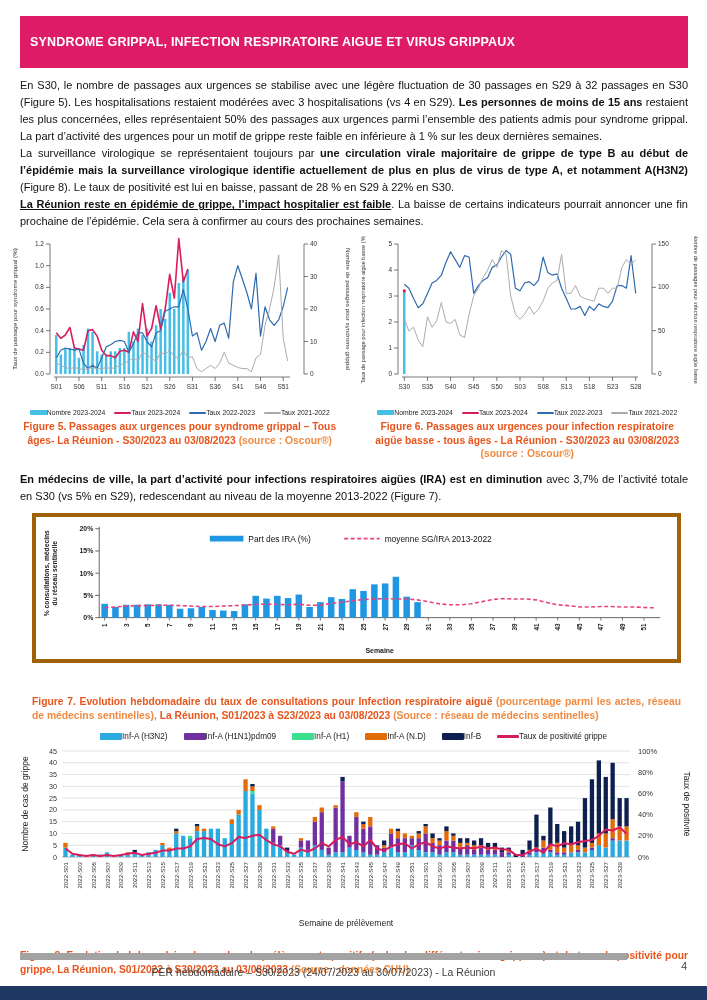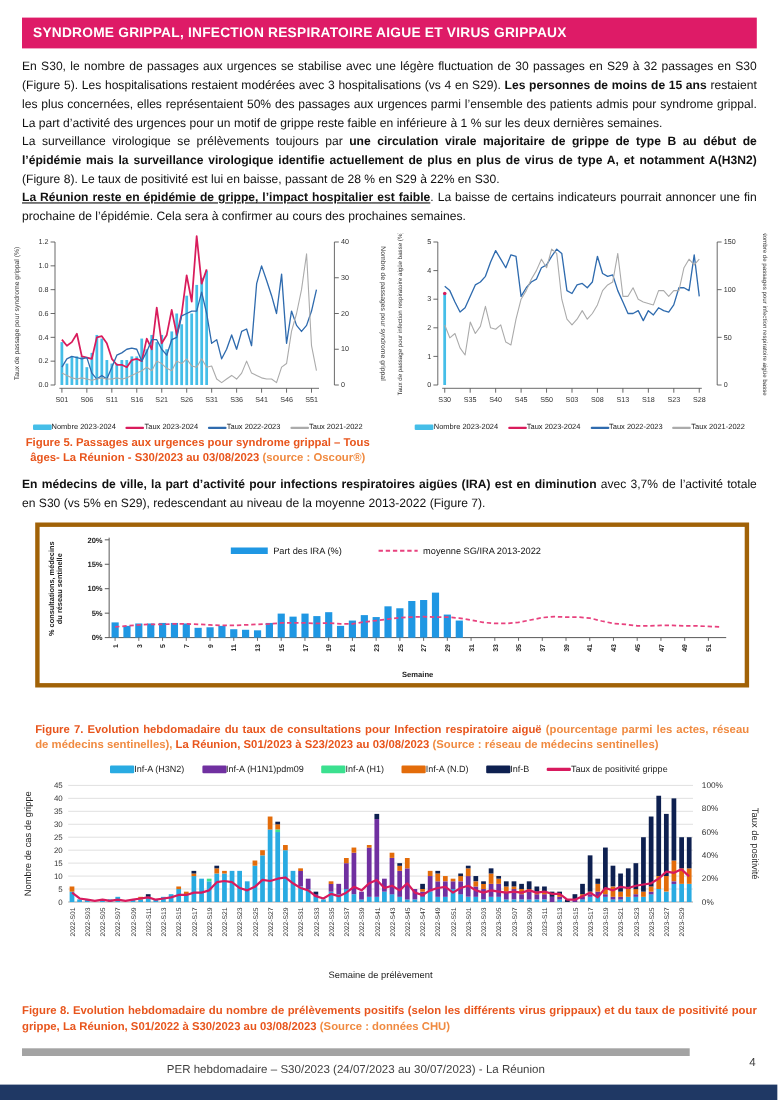--- a/index.html
+++ b/index.html
@@ -1,19 +1,19 @@
 <!DOCTYPE html>
 <html><head>
 <meta charset="utf-8">
 <style>
   html,body{margin:0;padding:0;background:#ffffff;}
   .page{position:relative;width:707px;height:1000px;background:#ffffff;overflow:hidden;
         font-family:"Liberation Sans",sans-serif;color:#111;}
   .titlebar{margin:16px 19px 0 20px;background:#DE1B67;color:#ffffff;font-weight:bold;
-            font-size:12.5px;padding:7px 10px;letter-spacing:.2px;}
+            font-size:12.5px;padding:19px 10px;letter-spacing:.2px;}
   .bodytext{margin:9px 19px 0 20px;font-size:11px;line-height:1.55;text-align:justify;}
   .bodytext p{margin:0;}
   .b{font-weight:bold;}
   .bu{font-weight:bold;text-decoration:underline;margin-top:40px;}
   .figrow{display:flex;margin:6px 6px 0 6px;justify-content:space-between;}
   .figcol{width:50%;display:flex;flex-direction:column;align-items:center;}
   .figcol svg{display:block;}
   .lgrow{display:flex;gap:9px;justify-content:center;align-items:center;
          font-size:6.8px;color:#222;margin-top:1px;}
   .lg-item{display:inline-flex;align-items:center;gap:0;white-space:nowrap;}
@@ -43,21 +43,21 @@
 </style>
 </head>
 <body>
 
 <div class="page">
 
   <div class="titlebar">SYNDROME GRIPPAL, INFECTION RESPIRATOIRE AIGUE ET VIRUS GRIPPAUX</div>
 
   <div class="bodytext">
     <p><span>En S30, le nombre de passages aux urgences se stabilise avec une légère fluctuation de 30 passages en S29 à 32 passages en S30 (Figure 5). Les hospitalisations restaient modérées avec 3 hospitalisations (vs 4 en S29). </span><span class="b">Les personnes de moins de 15 ans</span><span> restaient les plus concernées, elles représentaient 50% des passages aux urgences parmi l’ensemble des patients admis pour syndrome grippal. La part d’activité des urgences pour un motif de grippe reste faible en inférieure à 1 % sur les deux dernières semaines.</span></p>
-    <p><span>La surveillance virologique se prélèvements toujours par </span><span class="b">une circulation virale majoritaire de grippe de type B au début de l’épidémie mais la surveillance virologique identifie actuellement de plus en plus de virus de type A, et notamment A(H3N2)</span><span> (Figure 8). Le taux de positivité est lui en baisse, passant de 28 % en S29 à 22% en S30.</span></p>
+    <p><span>La surveillance virologique se représentaient toujours par </span><span class="b">une circulation virale majoritaire de grippe de type B au début de l’épidémie mais la surveillance virologique identifie actuellement de plus en plus de virus de type A, et notamment A(H3N2)</span><span> (Figure 8). Le taux de positivité est lui en baisse, passant de 28 % en S29 à 22% en S30.</span></p>
     <p><span class="bu">La Réunion reste en épidémie de grippe, l’impact hospitalier est faible</span><span>. La baisse de certains indicateurs pourrait annoncer une fin prochaine de l’épidémie. Cela sera à confirmer au cours des prochaines semaines.</span></p>
   </div>
 
   <div class="figrow">
     <div class="figcol">
       <svg id="fig5" width="343" height="172" viewBox="0 0 343 172">
           <rect x="47.0" y="99.0" width="2.5" height="39.0" fill="#45BEE8"></rect>
           <rect x="51.6" y="118.5" width="2.5" height="19.5" fill="#45BEE8"></rect>
           <rect x="56.1" y="112.0" width="2.5" height="26.0" fill="#45BEE8"></rect>
           <rect x="60.6" y="112.0" width="2.5" height="26.0" fill="#45BEE8"></rect>
@@ -227,20 +227,21 @@
           </span>
           <span class="lg-item">
             <span class="lg-sw" style="background: rgb(47, 107, 174); height: 2px;"></span>
             <span>Taux 2022-2023</span>
           </span>
           <span class="lg-item">
             <span class="lg-sw" style="background: rgb(171, 171, 171); height: 2px;"></span>
             <span>Taux 2021-2022</span>
           </span>
         </div>
+      <div class="cap"><span>Figure 6. Passages aux urgences pour infection respiratoire aigüe basse - tous âges - La Réunion - S30/2023 au 03/08/2023 </span><span class="cap-src">(source : Oscour®)</span></div>
     </div>
   </div>
 
   <p class="bodytext ira"><span class="b">En médecins de ville, la part d’activité pour infections respiratoires aigües (IRA) est en diminution</span><span> avec 3,7% de l’activité totale en S30 (vs 5% en S29), redescendant au niveau de la moyenne 2013-2022 (Figure 7).</span></p>
 
   <div class="fig7box">
     <svg id="fig7" width="645" height="138" viewBox="0 0 645 138">
         <line x1="58" y1="98" x2="62" y2="98" stroke="#555" stroke-width="0.9"></line>
         <text x="56" y="100.5" text-anchor="end" font-size="7" font-weight="bold" fill="#222">0%</text>
         <line x1="58" y1="75.5" x2="62" y2="75.5" stroke="#555" stroke-width="0.9"></line>

